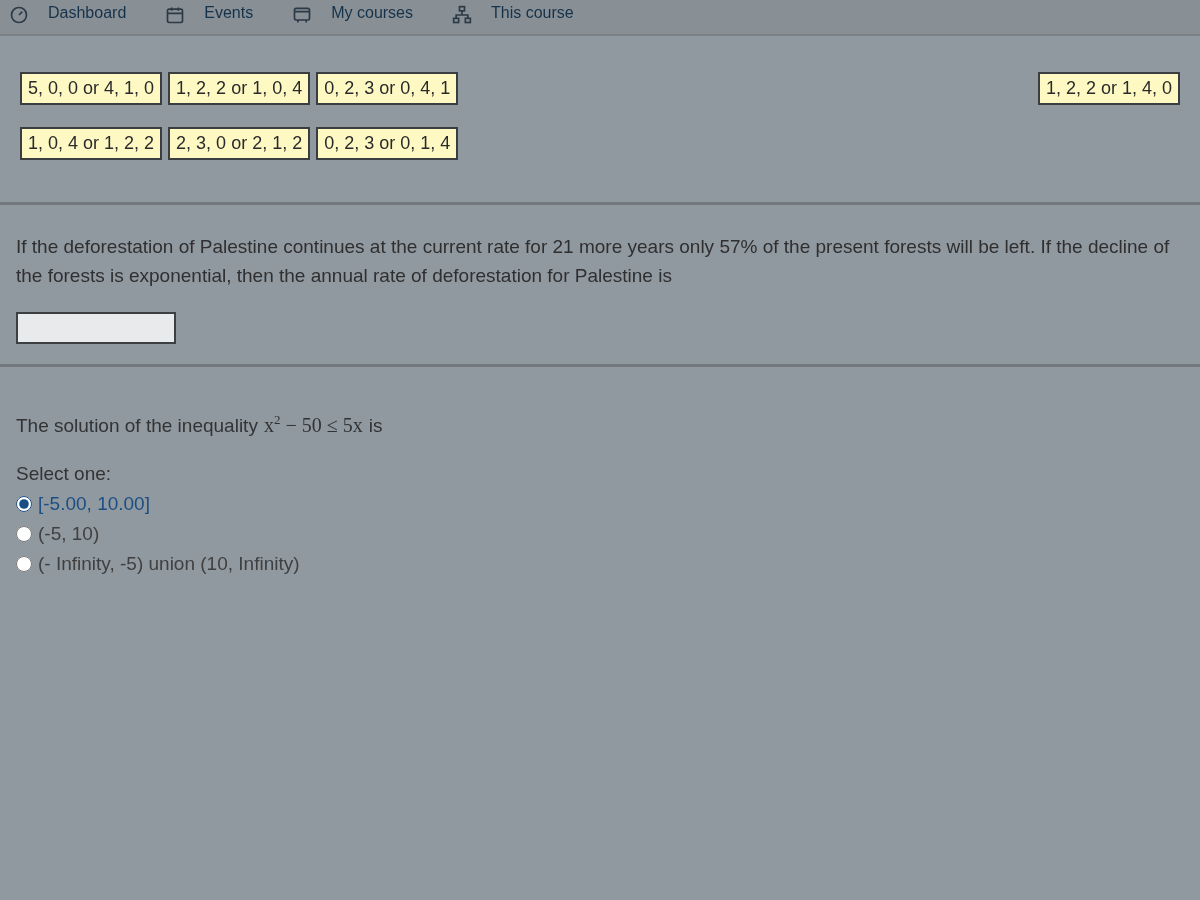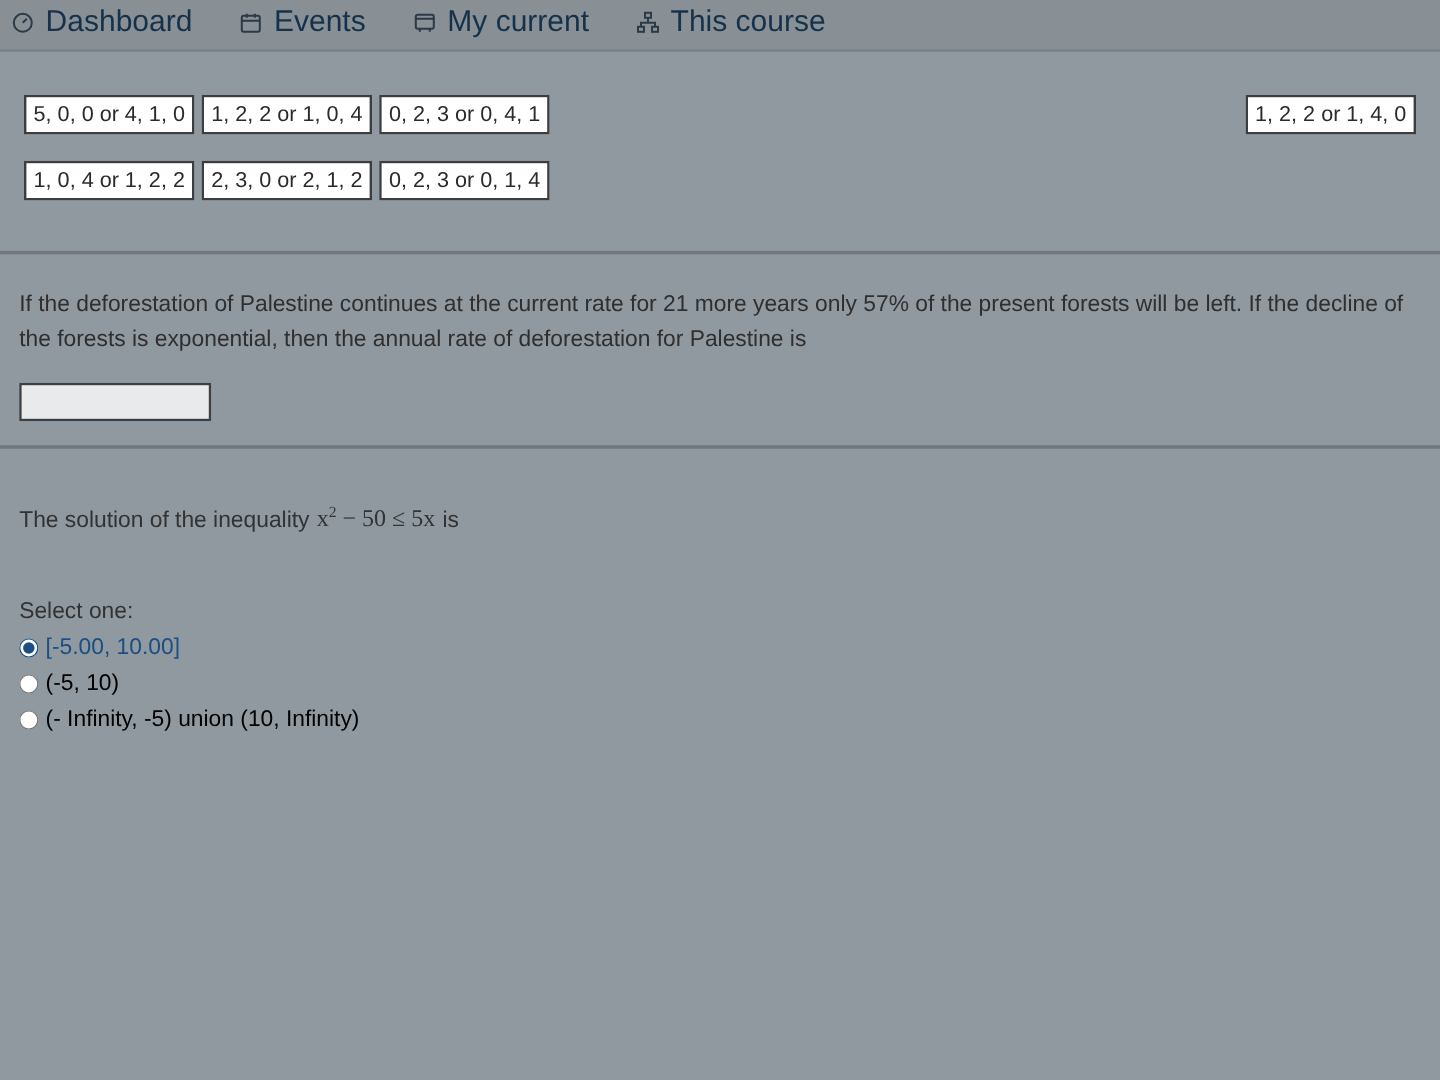--- a/index.html
+++ b/index.html
@@ -13,45 +13,44 @@
   .navbar {
     display: flex;
     align-items: center;
     gap: 38px;
     padding: 4px 8px 8px 8px;
     background: #888f95;
     border-bottom: 2px solid #7a8288;
   }
   .nav-item {
     display: flex;
-    align-items: center;
-    gap: 8px;
+    gap: 18px;
     color: #16324a;
-    font-size: 25px;
+    font-size: 16px;
     cursor: pointer;
   }
   .nav-item .icon {
     width: 22px; height: 22px; display: inline-flex;
     align-items: center; justify-content: center;
   }
   .nav-item svg { stroke: #2b3a46; fill: none; }
   .drag-area {
     padding: 36px 20px 20px 20px;
     border-bottom: 3px solid #72787e;
   }
   .chips-row {
     display: flex;
     align-items: flex-start;
     gap: 6px;
     margin-bottom: 22px;
     flex-wrap: nowrap;
   }
   .chip {
     border: 2px solid #3a3e41;
-    background: #ffffff;
+    background: #fef9c3;
     color: #2a2a2c;
     padding: 4px 6px;
     font-size: 18px;
     cursor: move;
     white-space: nowrap;
   }
   .chip-spacer { flex: 1 1 auto; }
   .question-block {
     padding: 28px 16px 20px 16px;
     border-bottom: 3px solid #72787e;
@@ -69,32 +68,32 @@
     padding: 0 6px;
   }
   .inequality-block {
     padding: 32px 16px 20px 16px;
     font-size: 19px;
     color: #323334;
   }
   .ineq-line { display: flex; align-items: baseline; gap: 6px; margin-top: 13px; }
   .math { font-family: Liberation Serif, serif; font-size: 20px; }
   .math sup { font-size: 13px; vertical-align: super; }
-  .select-one { margin-top: 54px; font-size: 19px; }
+  .select-one { margin-top: 26px; font-size: 19px; }
   .opts { margin-top: 4px; }
   .opt {
     display: flex;
     align-items: center;
     gap: 6px;
     margin: 8px 0;
     font-size: 19px;
   }
   .opt input[type=radio] { width: 16px; height: 16px; accent-color: #1b4f84; }
   .opt.selected label { color: #1b4f84; }
-  .opt label { color: #000000; cursor: pointer; }
+  .opt label { color: #404040; cursor: pointer; }
 </style>
 </head>
 <body>
 
 <div class="navbar">
   <div class="nav-item">
     <span class="icon">
       <svg viewBox="0 0 24 24" width="20" height="20">
           <circle cx="12" cy="12" r="9" stroke-width="2"></circle>
           <path d="M12 12 L16 8" stroke-width="2"></path>
@@ -111,21 +110,21 @@
     </span>
     <span>Events</span>
   </div>
   <div class="nav-item">
     <span class="icon">
       <svg viewBox="0 0 24 24" width="20" height="20">
           <rect x="3" y="4" width="18" height="14" rx="2" stroke-width="2"></rect>
           <path d="M3 8h18M7 18v3M17 18v3" stroke-width="2"></path>
         </svg>
     </span>
-    <span>My current</span>
+    <span>My courses</span>
   </div>
   <div class="nav-item">
     <span class="icon">
       <svg viewBox="0 0 24 24" width="20" height="20">
           <rect x="9" y="2" width="6" height="5" stroke-width="2"></rect>
           <rect x="2" y="16" width="6" height="5" stroke-width="2"></rect>
           <rect x="16" y="16" width="6" height="5" stroke-width="2"></rect>
           <path d="M12 7v5M12 12H5v4M12 12h7v4" stroke-width="2"></path>
         </svg>
     </span>

